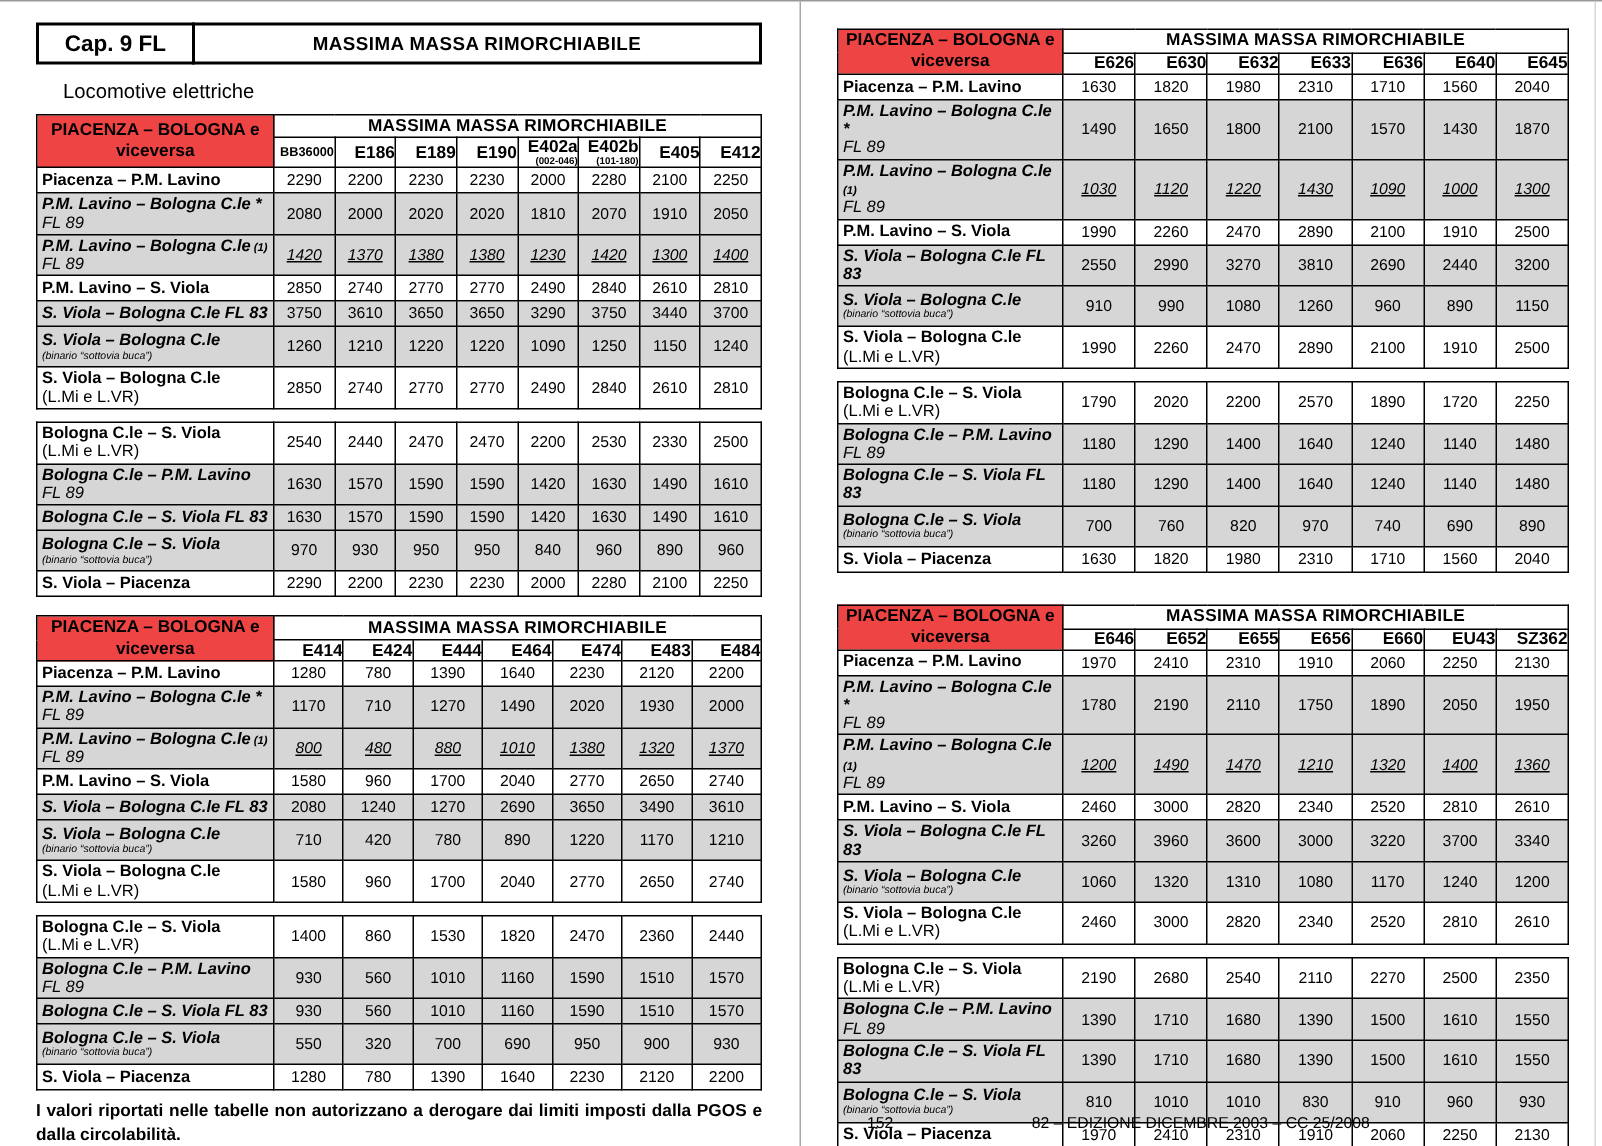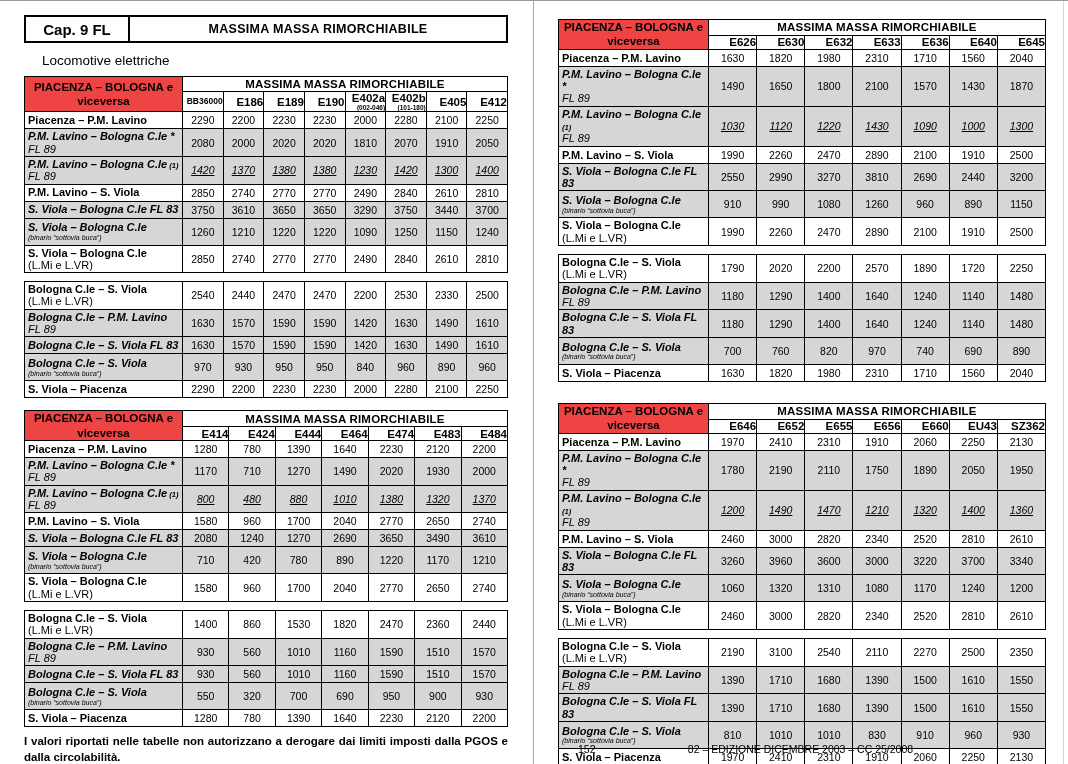--- a/index.html
+++ b/index.html
@@ -886,21 +886,21 @@
               <col>
               <col>
             </colgroup>
             <tbody>
               <tr class="r2line">
                 <td class="route">
                   <div class="l1">Bologna C.le – S. Viola</div>
                   <div class="l2">(L.Mi e L.VR)</div>
                 </td>
                 <td class="val">2190</td>
-                <td class="val">3100</td>
+                <td class="val">2680</td>
                 <td class="val">2540</td>
                 <td class="val">2110</td>
                 <td class="val">2270</td>
                 <td class="val">2500</td>
                 <td class="val">2350</td>
               </tr>
               <tr class="grayrow r2line">
                 <td class="route">
                   <div class="l1">Bologna C.le – P.M. Lavino</div>
                   <div class="l2">FL 89</div>

